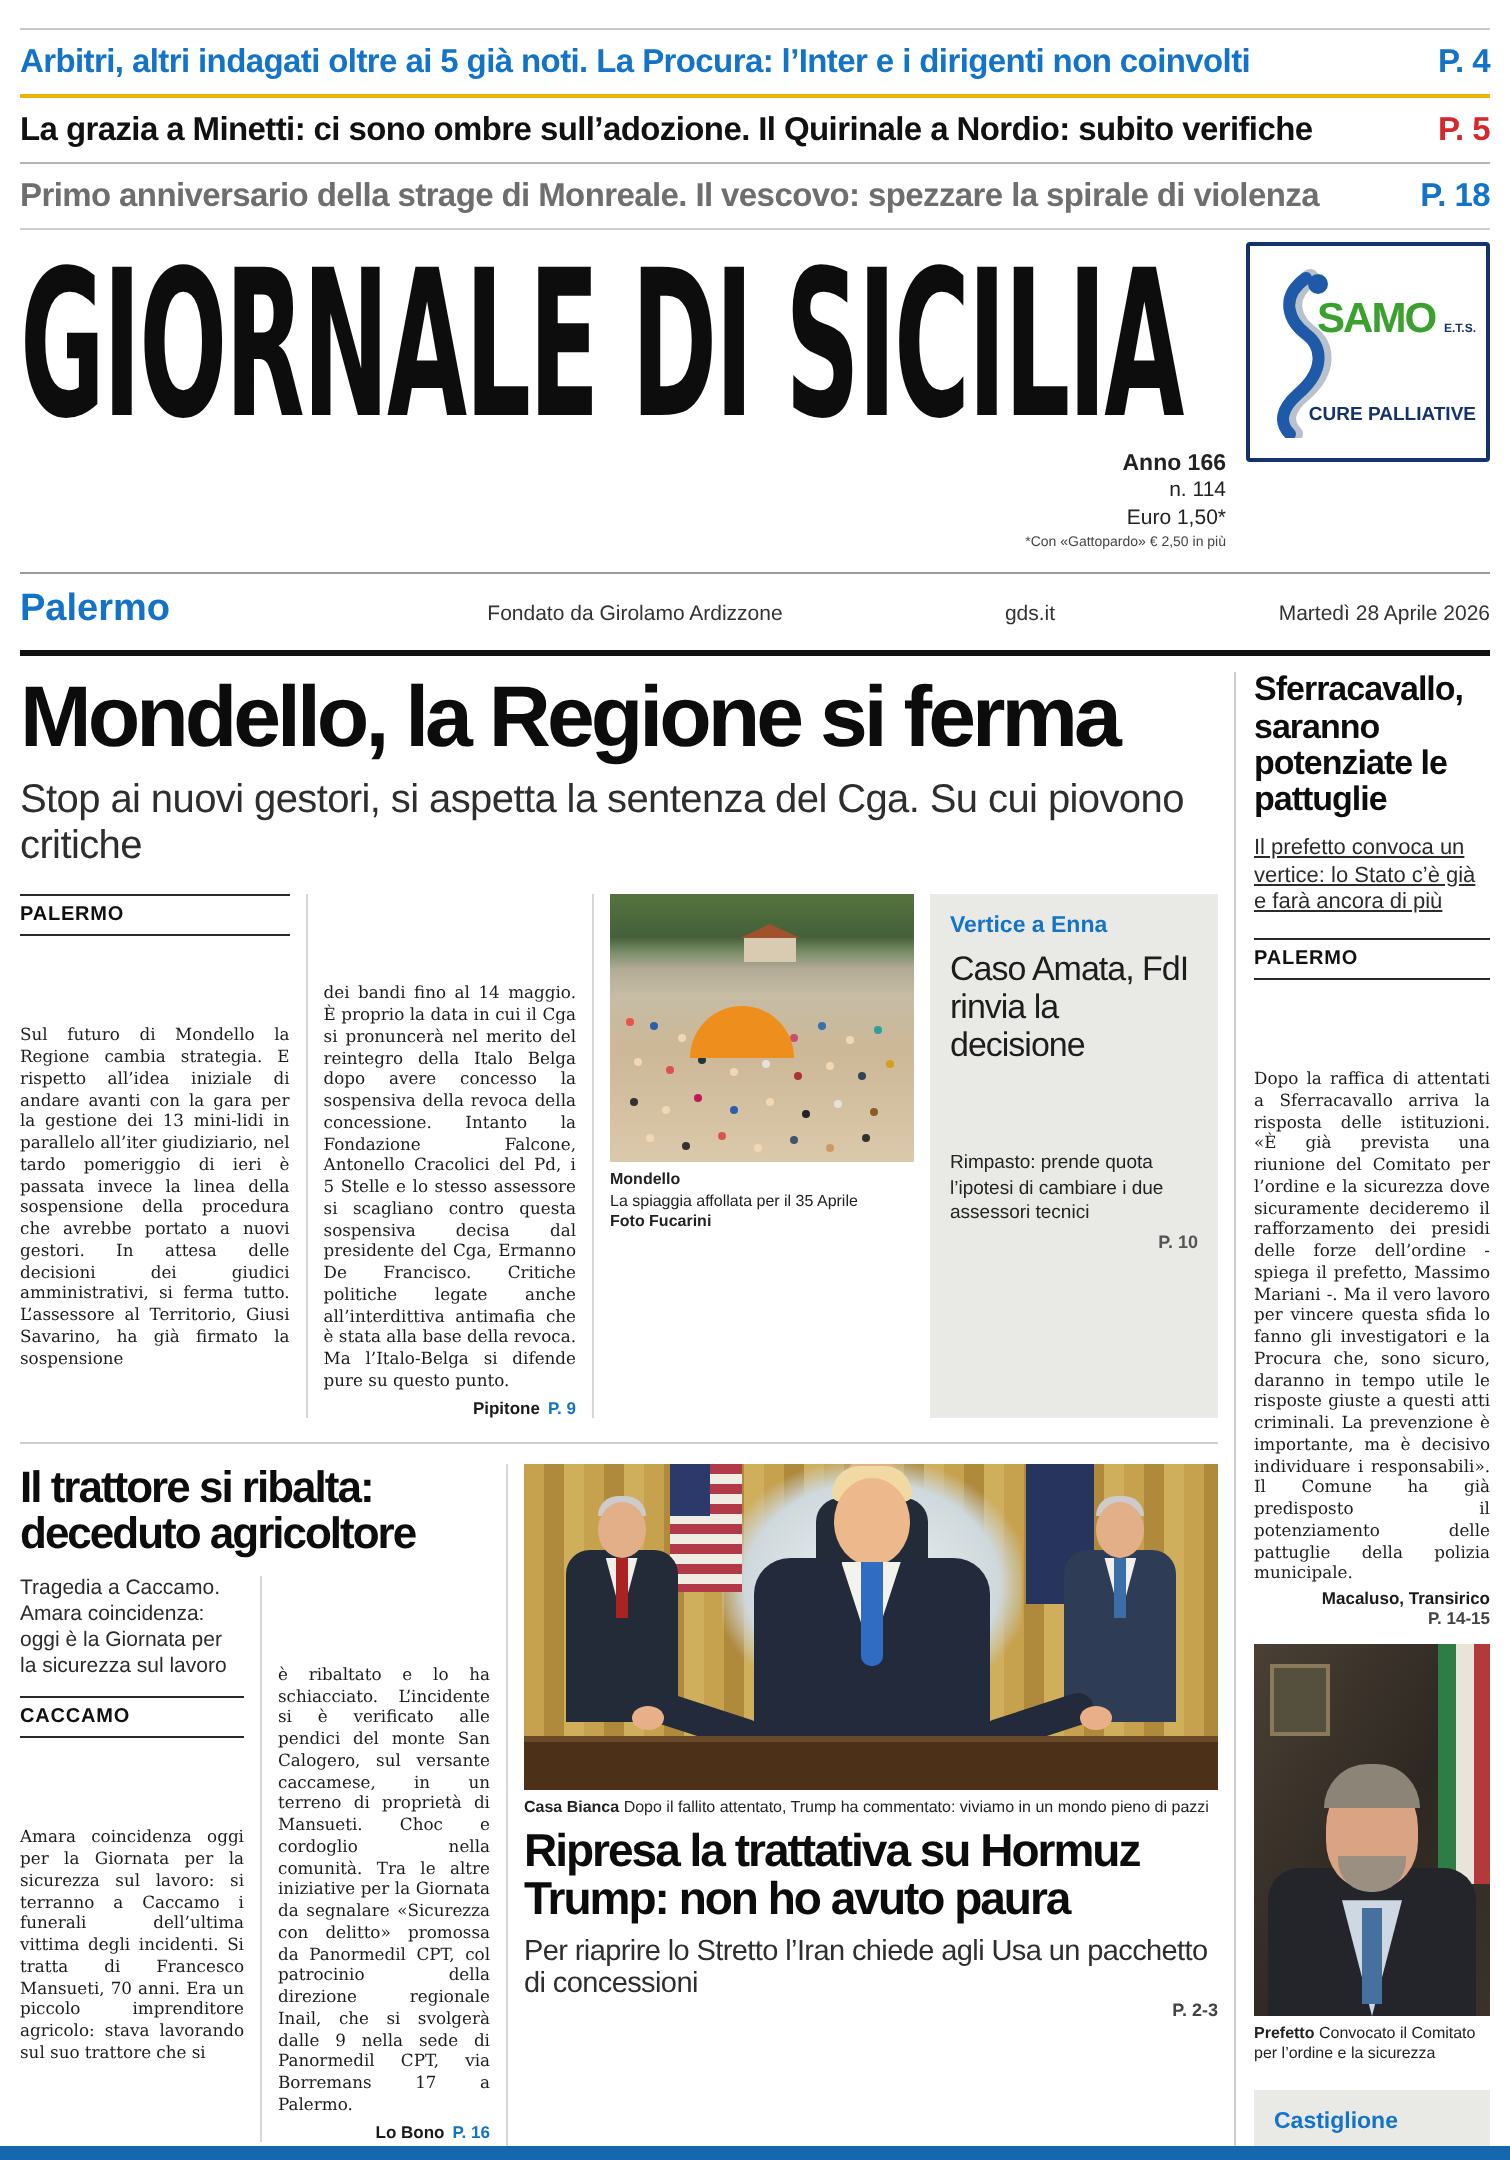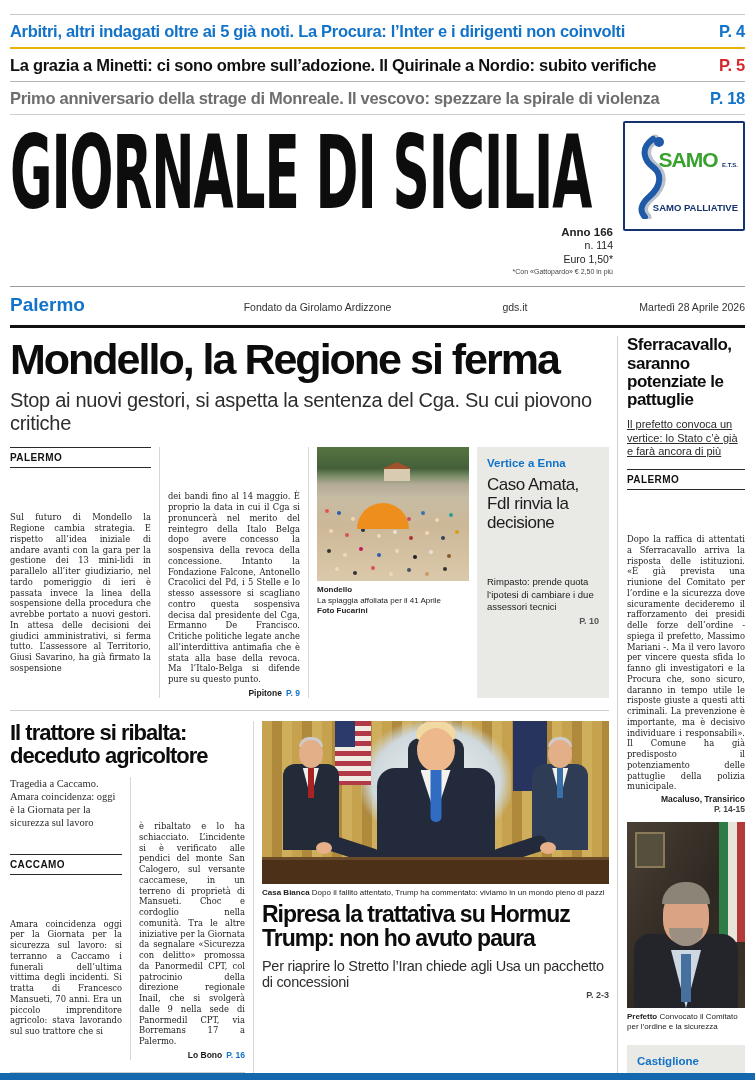--- a/index.html
+++ b/index.html
@@ -60,37 +60,37 @@
           border-top:1px solid #2a2a2a;border-bottom:1px solid #2a2a2a;padding:4px 0;margin-bottom:7px;}
   .body-txt{font-family:"DejaVu Serif","Liberation Serif",serif;font-size:8.4px;line-height:1.28;
             text-align:justify;color:#1c1c1c;margin-top:44px;}
   .byline{text-align:right;font-size:8.5px;font-weight:700;margin-top:3px;}
   .byline .pg{color:#1273c8;margin-left:4px;}
 
   .photo-col{width:152px;flex:0 0 auto;}
   .caption{font-size:8px;line-height:1.3;color:#222;margin-top:4px;}
   .caption .cap-t{font-weight:700;}
 
-  .enna-box{width:132px;flex:0 0 auto;background:#e9e9e6;padding:10px 10px 8px 10px;box-sizing:border-box;}
+  .enna-box{width:144px;flex:0 0 auto;background:#e9e9e6;padding:10px 10px 8px 10px;box-sizing:border-box;}
   .box-kicker{color:#1273c8;font-weight:700;font-size:11.5px;margin-bottom:6px;}
   .enna-title{font-size:17px;letter-spacing:-0.5px;color:#1d1d1d;line-height:1.12;}
   .enna-txt{font-size:9.5px;line-height:1.3;color:#222;margin-top:44px;}
   .enna-pg{text-align:right;font-weight:700;font-size:9px;color:#555;margin-top:2px;}
 
   .rule{border-top:1px solid #cfcfcf;margin:12px 0 10px 0;}
 
   .bottom-row{display:flex;}
   .bl{width:244px;flex:0 0 auto;border-right:1px solid #d6d6d6;padding-right:8px;box-sizing:border-box;}
   .br{flex:1;padding-left:8px;min-width:0;}
 
   .tractor-hl{font-weight:700;font-size:22px;letter-spacing:-1px;line-height:1.05;color:#0d0d0d;margin-bottom:10px;}
   .tractor-cols{display:flex;}
   .tc-a{width:112px;flex:0 0 auto;}
   .tc-b{flex:1;border-left:1px solid #d6d6d6;padding-left:8px;margin-left:8px;}
-  .tractor-deck{font-size:10.5px;line-height:1.25;color:#2b2b2b;margin-bottom:24px;font-family:Liberation Serif, serif;}
+  .tractor-deck{font-size:10.5px;line-height:1.25;color:#2b2b2b;margin-bottom:8px;}
 
   .milano{display:flex;margin-top:10px;}
   .milano-txt{flex:1;padding-right:6px;}
   .milano-kicker{color:#1273c8;font-weight:700;font-size:12.5px;margin-bottom:2px;}
   .milano-title{font-weight:700;font-size:12.5px;letter-spacing:-0.3px;line-height:1.15;color:#0f0f0f;}
   .milano-body{font-family:"DejaVu Serif","Liberation Serif",serif;font-size:8.2px;line-height:1.3;margin-top:5px;text-align:justify;}
 
   .trump-kicker-hl{color:#1273c8;font-weight:700;font-size:14.5px;letter-spacing:-0.3px;
                    border-bottom:1px solid #c9c9c9;padding-bottom:6px;margin-bottom:6px;}
   .trump-caption{font-size:8px;color:#222;margin-top:4px;}
@@ -226,21 +226,21 @@
         <svg width="46" height="86" viewBox="0 0 46 86">
           <path d="M26 6 C12 16 18 28 26 34 C34 40 36 52 22 64 C14 71 12 78 18 84" fill="none" stroke="#b9c2cc" stroke-width="9" stroke-linecap="round"></path>
           <path d="M24 6 C10 16 16 28 24 34 C32 40 34 52 20 64 C12 71 10 78 16 84" fill="none" stroke="#1f5aa8" stroke-width="6" stroke-linecap="round"></path>
           <circle cx="30" cy="9" r="5" fill="#1f5aa8"></circle>
         </svg>
       </span>
       <span class="samo-text">
         <span class="samo-name">SAMO</span>
         <span class="samo-ets">E.T.S.</span>
       </span>
-      <span class="samo-tag">SAMO PALLIATIVE</span>
+      <span class="samo-tag">CURE PALLIATIVE</span>
     </div>
   </div>
 
   <div class="folio">
     <span class="folio-ed">Palermo</span>
     <span class="folio-founded">Fondato da Girolamo Ardizzone</span>
     <span class="folio-site">gds.it</span>
     <span class="folio-date">Martedì 28 Aprile 2026</span>
   </div>
 
@@ -262,21 +262,21 @@
             </div>
           </div>
           <div class="photo-col col-divide">
             <div class="beach-photo">
               <div class="beach-house"></div>
               <div class="crowd"></div>
               <div class="umbrella"></div>
             </div>
             <div class="caption">
               <span class="cap-t">Mondello</span><br>
-              <span>La spiaggia affollata per il 41 Aprile</span><br>
+              <span>La spiaggia affollata per il 35 Aprile</span><br>
               <span class="cap-t">Foto Fucarini</span>
             </div>
           </div>
           <div class="enna-box">
             <div class="box-kicker">Vertice a Enna</div>
             <div class="enna-title">Caso Amata, FdI rinvia la decisione</div>
             <div class="enna-txt">Rimpasto: prende quota l’ipotesi di cambiare i due assessori tecnici</div>
             <div class="enna-pg">P. 10</div>
           </div>
         </div>

